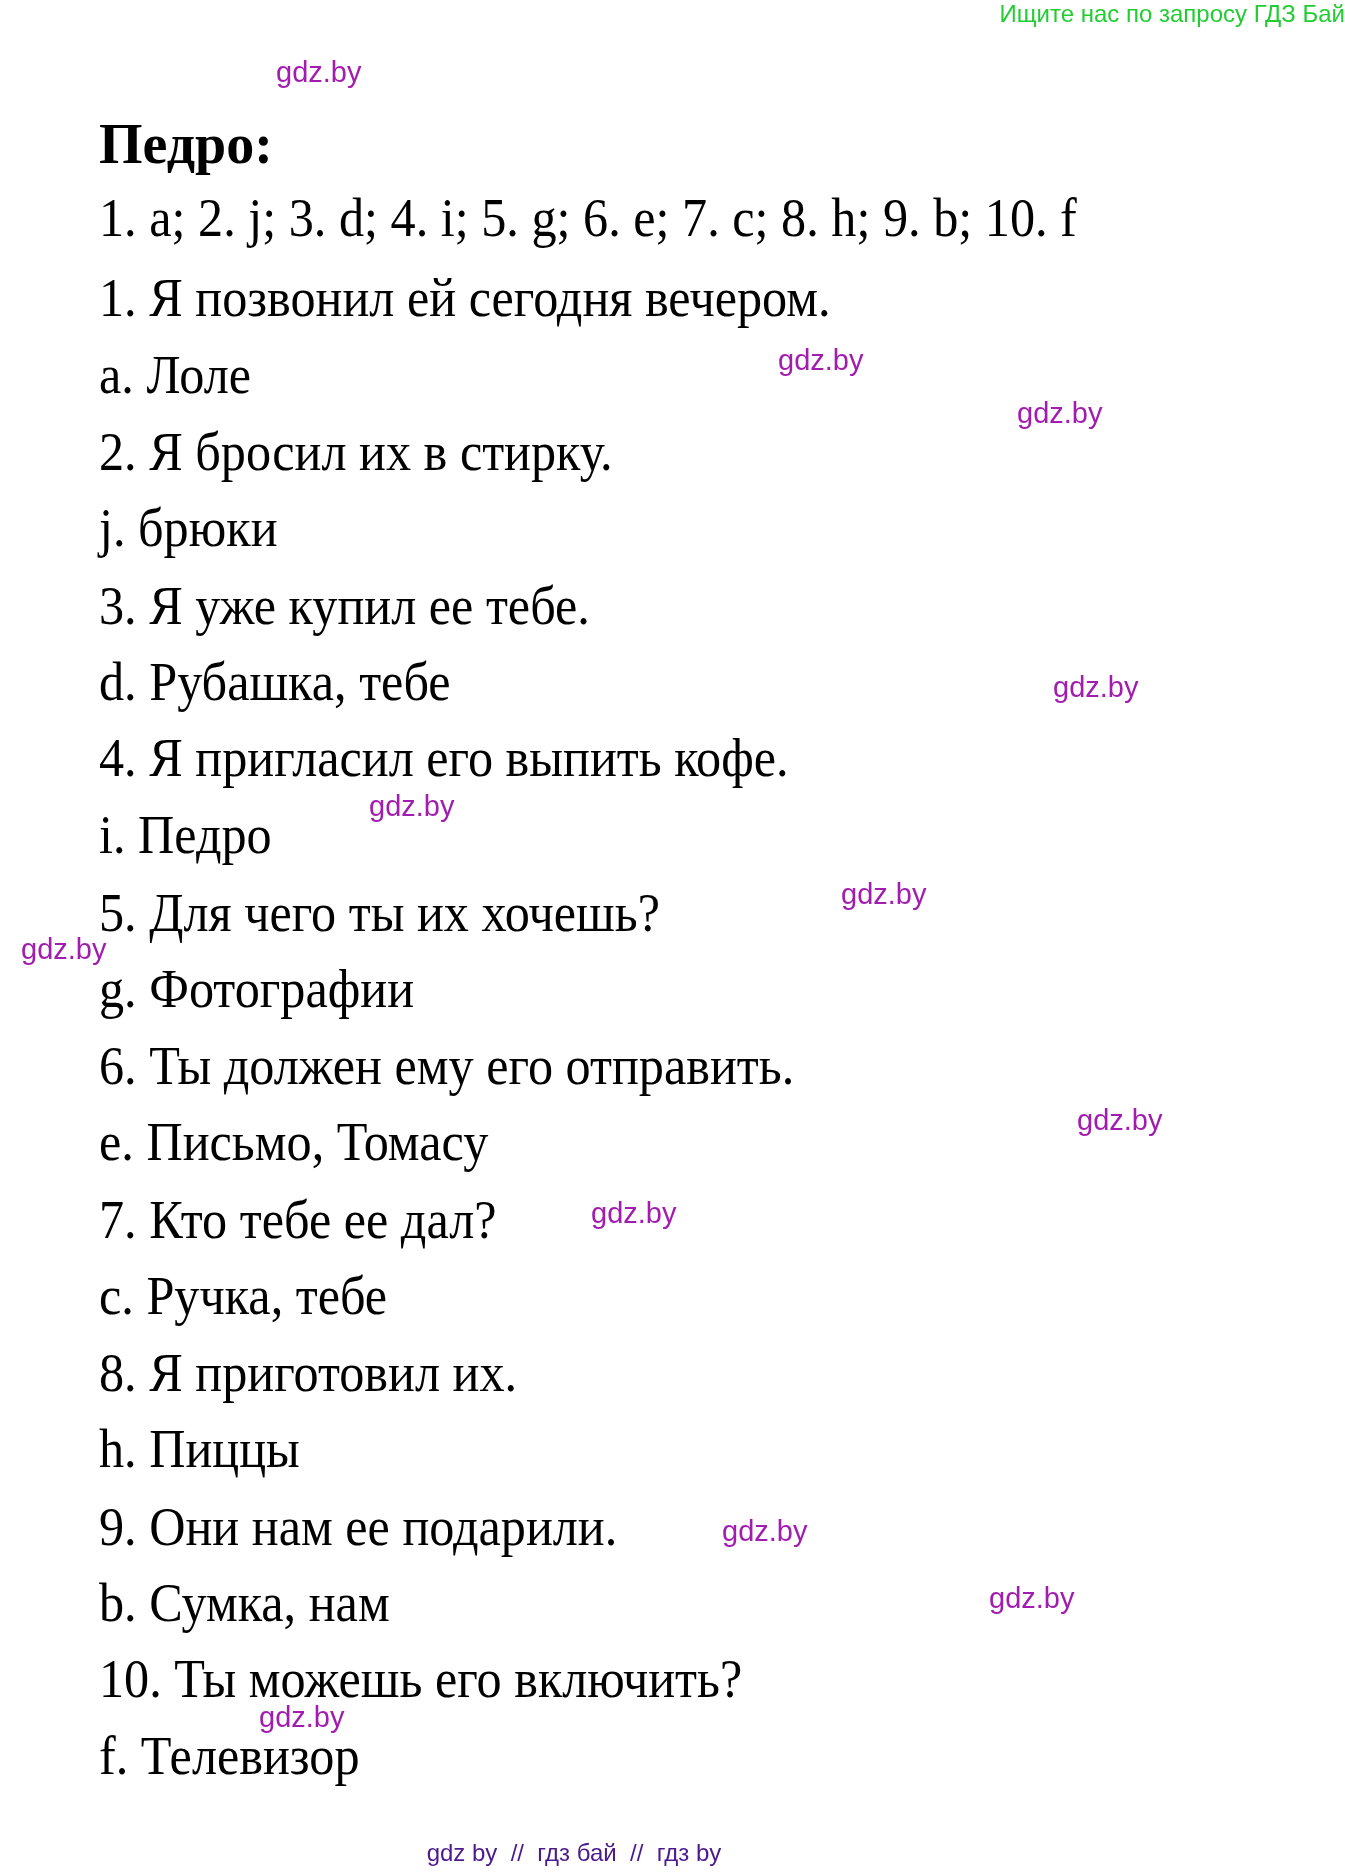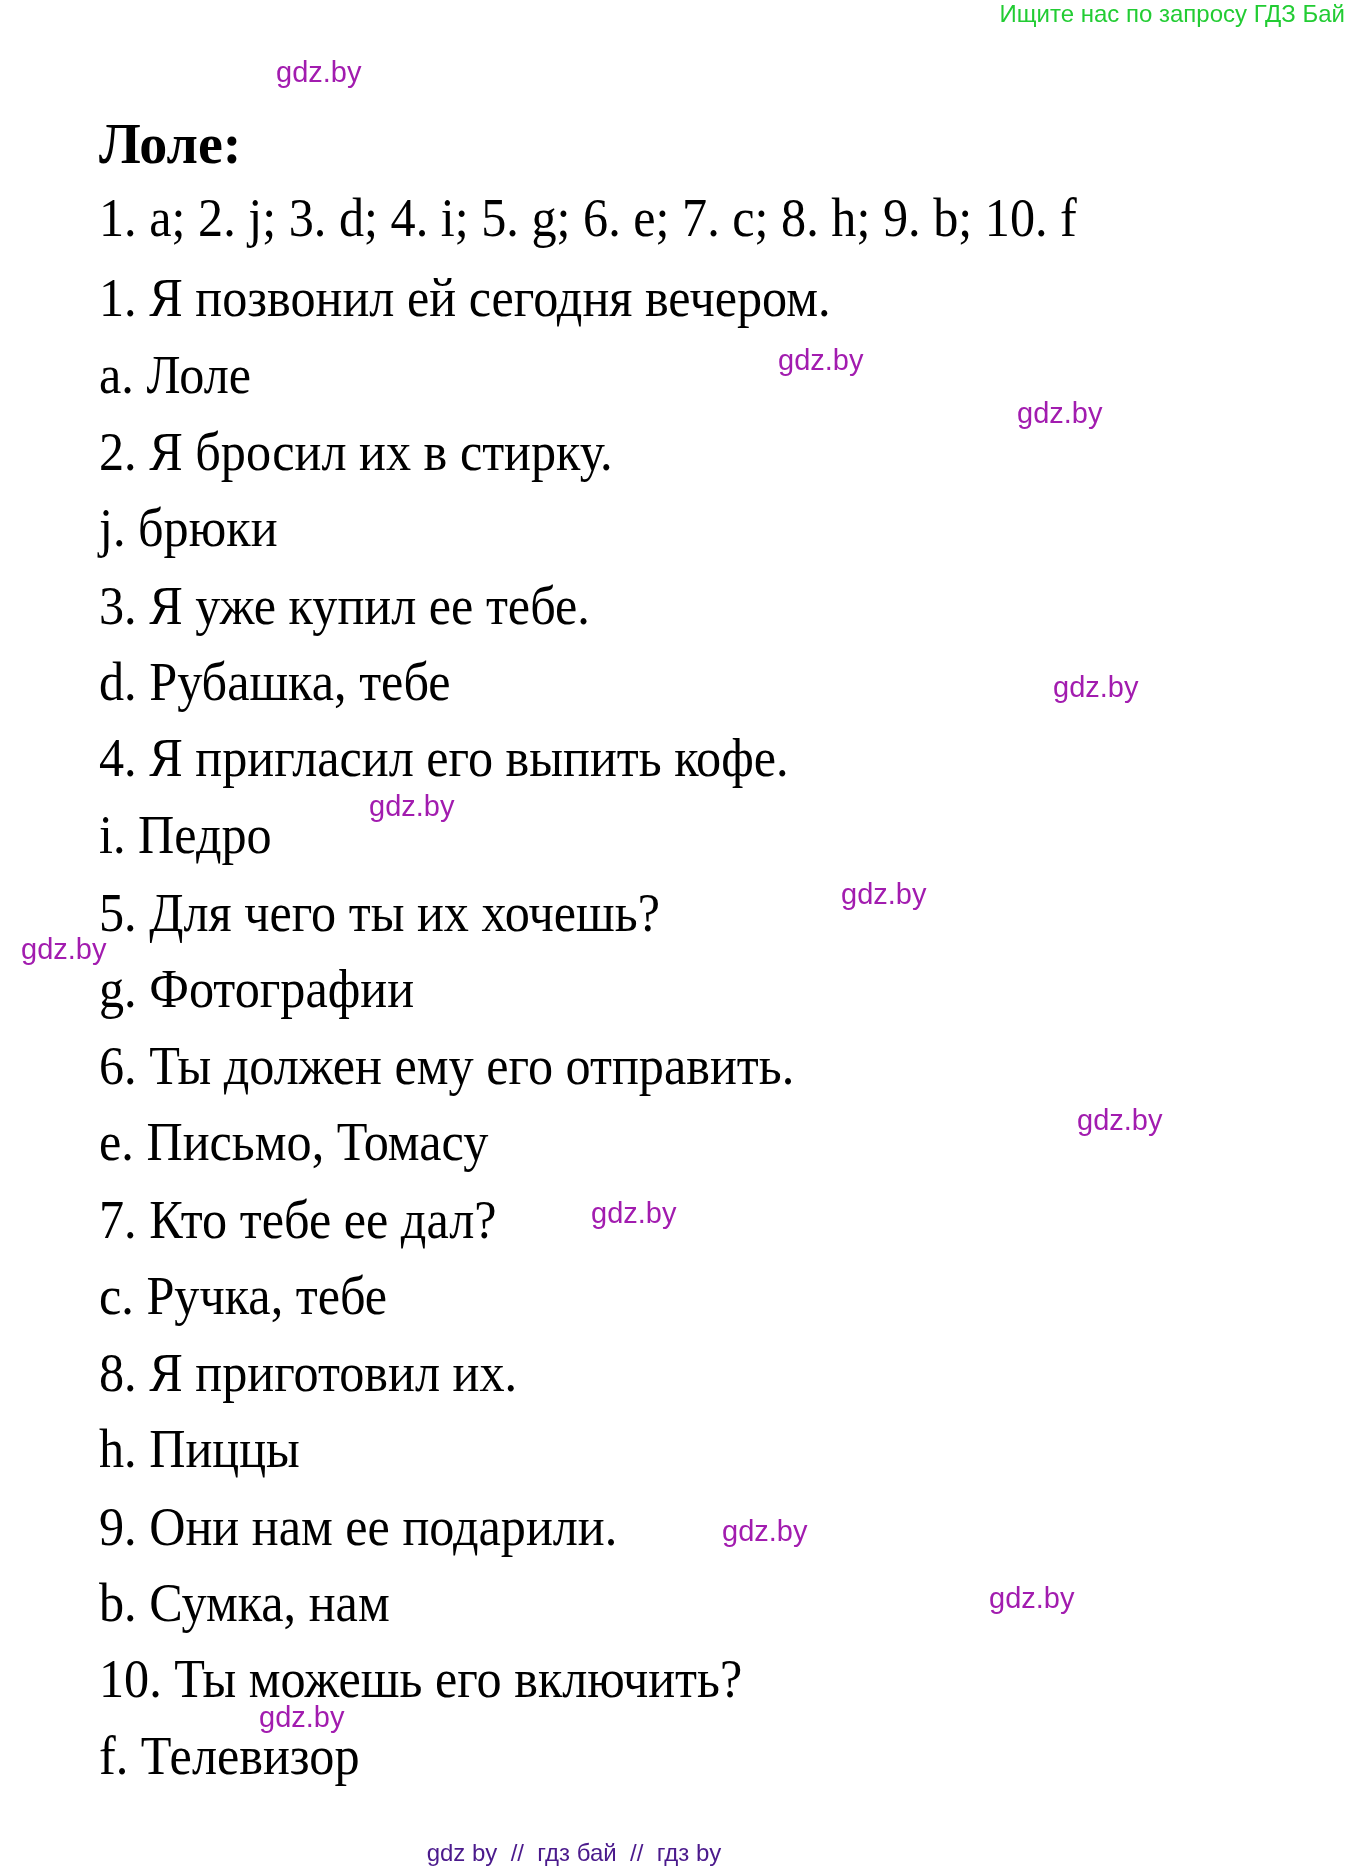--- a/index.html
+++ b/index.html
@@ -31,21 +31,21 @@
     font-size: 29px; line-height: 32px; color: #a21caf; white-space: nowrap;
   }
 </style>
 </head>
 <body>
 
 <div class="top-banner">Ищите нас по запросу ГДЗ Бай</div>
 
 <div class="wm" style="left:276px; top:56px;">gdz.by</div>
 
-<div class="title">Лоле:</div>
+<div class="title">Педро:</div>
 
 <div class="line" style="top:186px;">1. a; 2. j; 3. d; 4. i; 5. g; 6. e; 7. c; 8. h; 9. b; 10. f</div>
 
 <div class="line" style="top:266px;">1. Я позвонил ей сегодня вечером.</div>
 <div class="line" style="top:343px;">a. Лоле</div>
 <div class="line" style="top:420px;">2. Я бросил их в стирку.</div>
 <div class="line" style="top:496px;">j. брюки</div>
 <div class="line" style="top:574px;">3. Я уже купил ее тебе.</div>
 <div class="line" style="top:650px;">d. Рубашка, тебе</div>
 <div class="line" style="top:726px;">4. Я пригласил его выпить кофе.</div>

